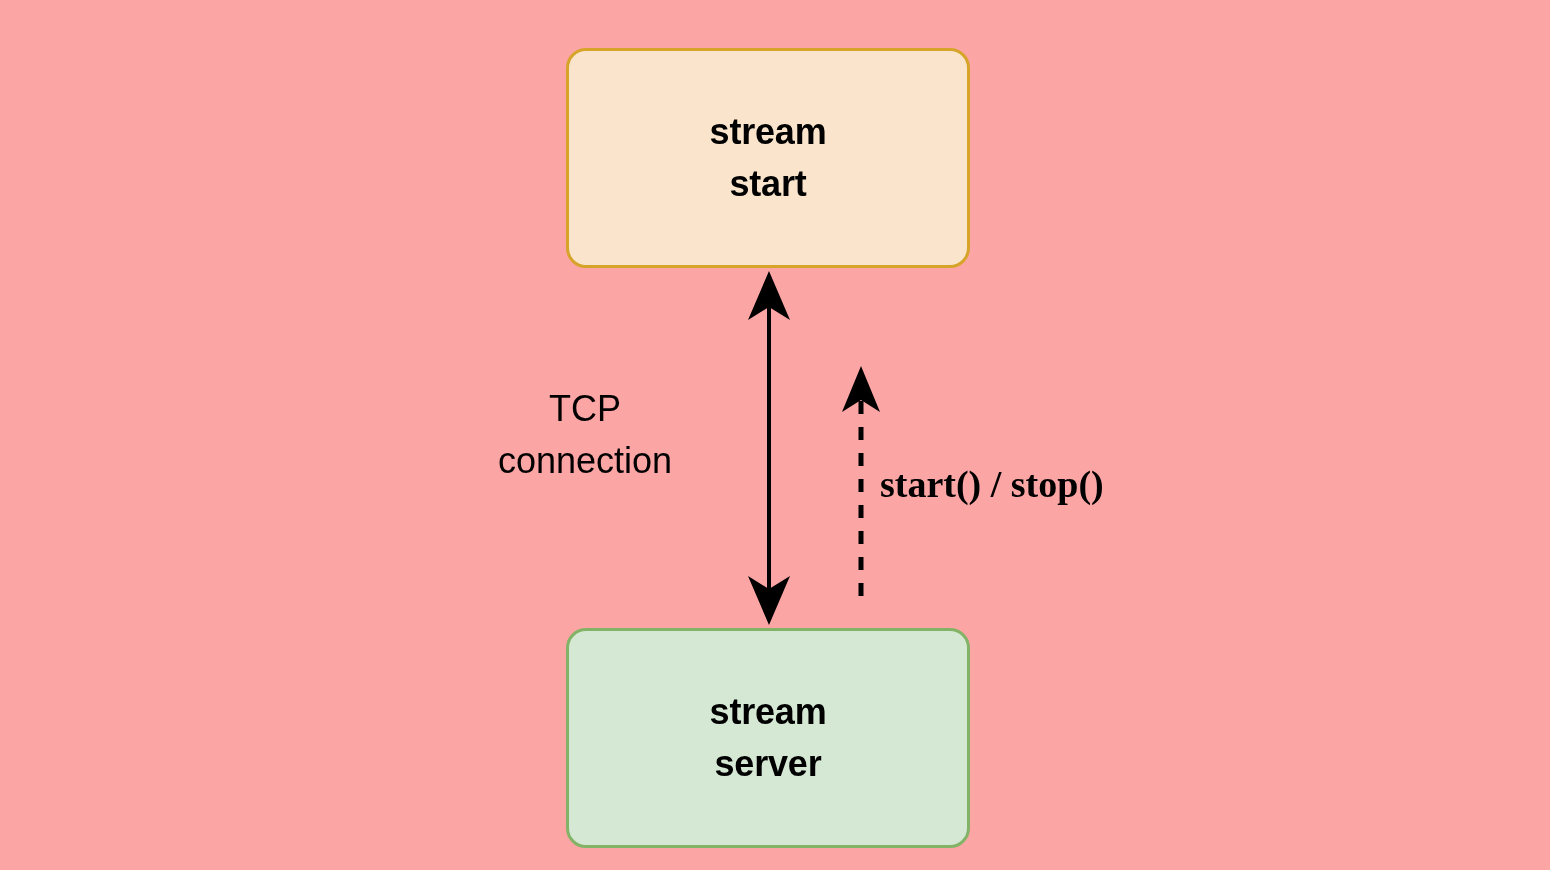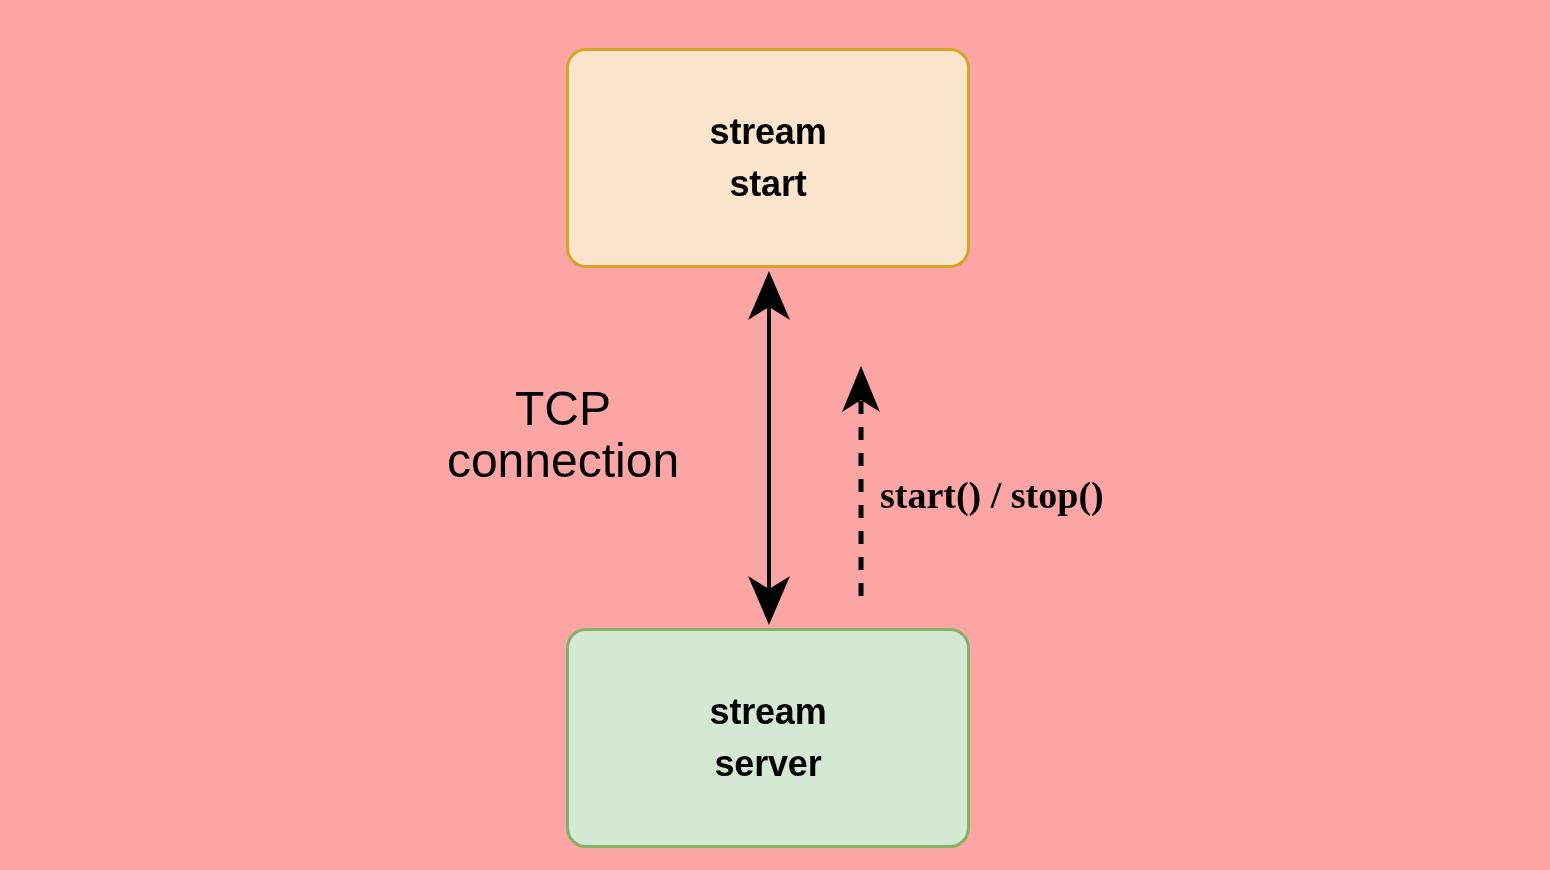--- a/index.html
+++ b/index.html
@@ -69,38 +69,37 @@
   }
 
   
   .edge-label {
     position: absolute;
     color: #000000;
     white-space: pre-line;
     text-align: center;
   }
   #label-tcp-connection {
-    left: 393px;
+    left: 415px;
     top: 383px;
     width: 340px;
     font-family: "Liberation Sans", sans-serif;
     font-weight: normal;
-    font-size: 48px;
+    font-size: 36px;
     line-height: 52px;
   }
   #label-start-stop {
     left: 880px;
     top: 462px;
     font-family: "Liberation Serif", serif;
     font-weight: bold;
     font-size: 38px;
     line-height: 44px;
     text-align: left;
     white-space: nowrap;
-    margin-top: 11px;
   }
 </style>
 </head>
 <body>
 
 <div id="canvas">
 
   <svg id="edge-layer" viewBox="0 0 1550 870" width="1550" height="870" xmlns="http://www.w3.org/2000/svg">
 
     <g>

